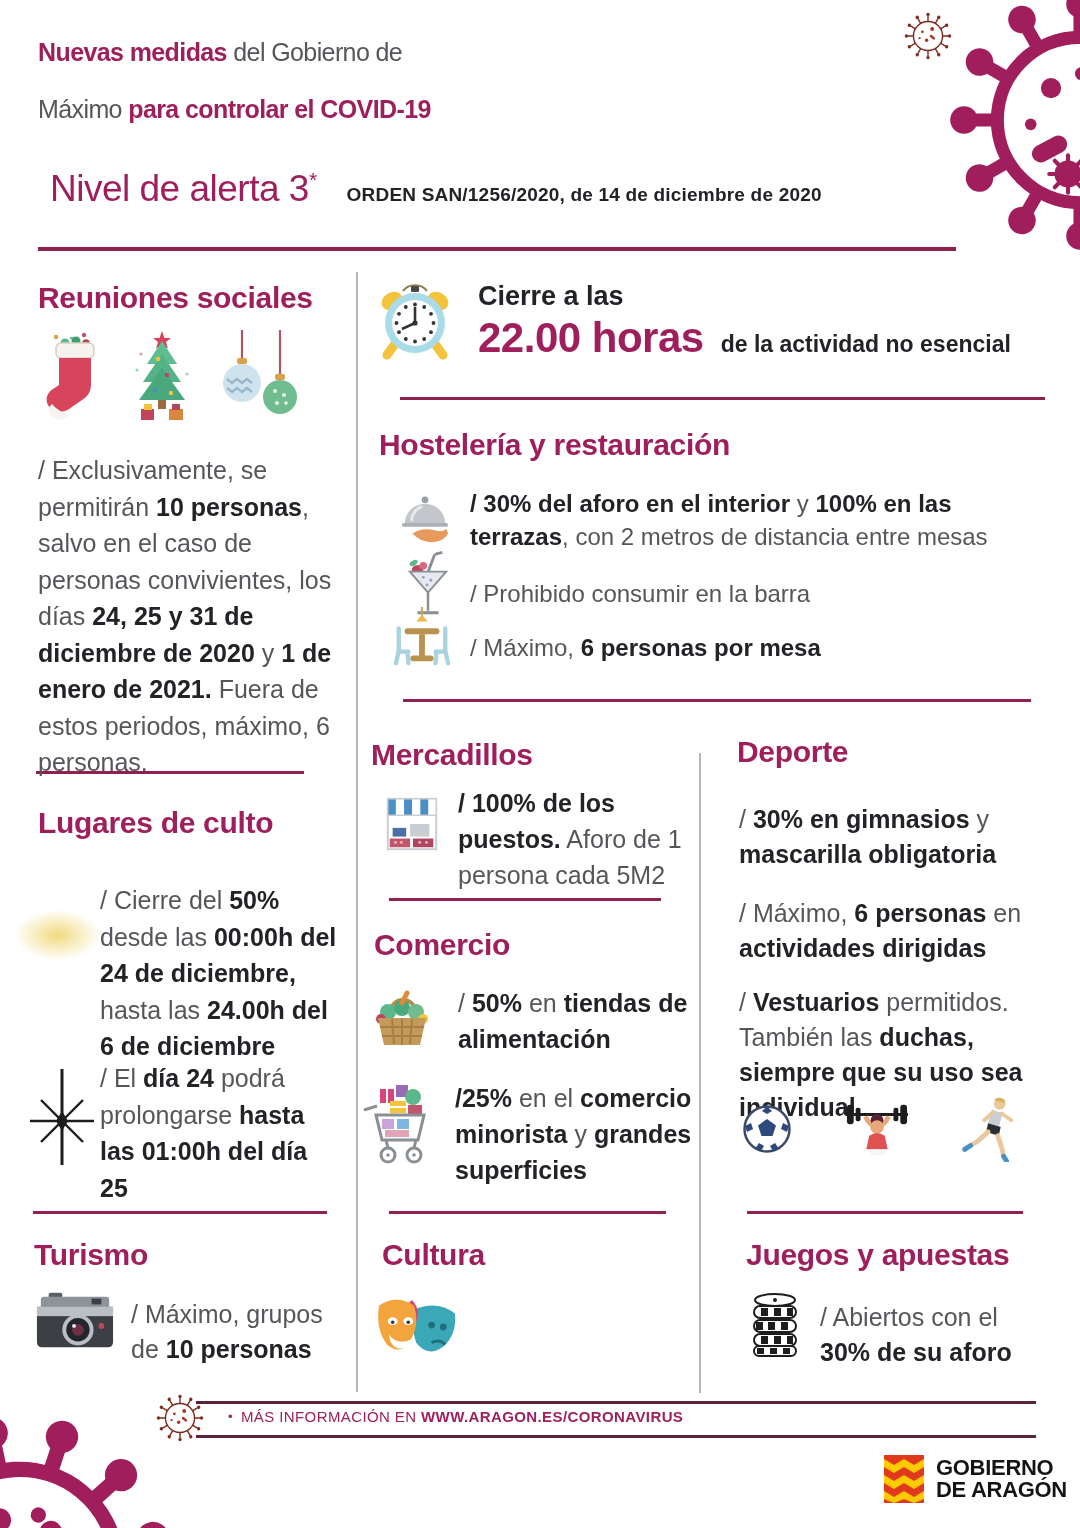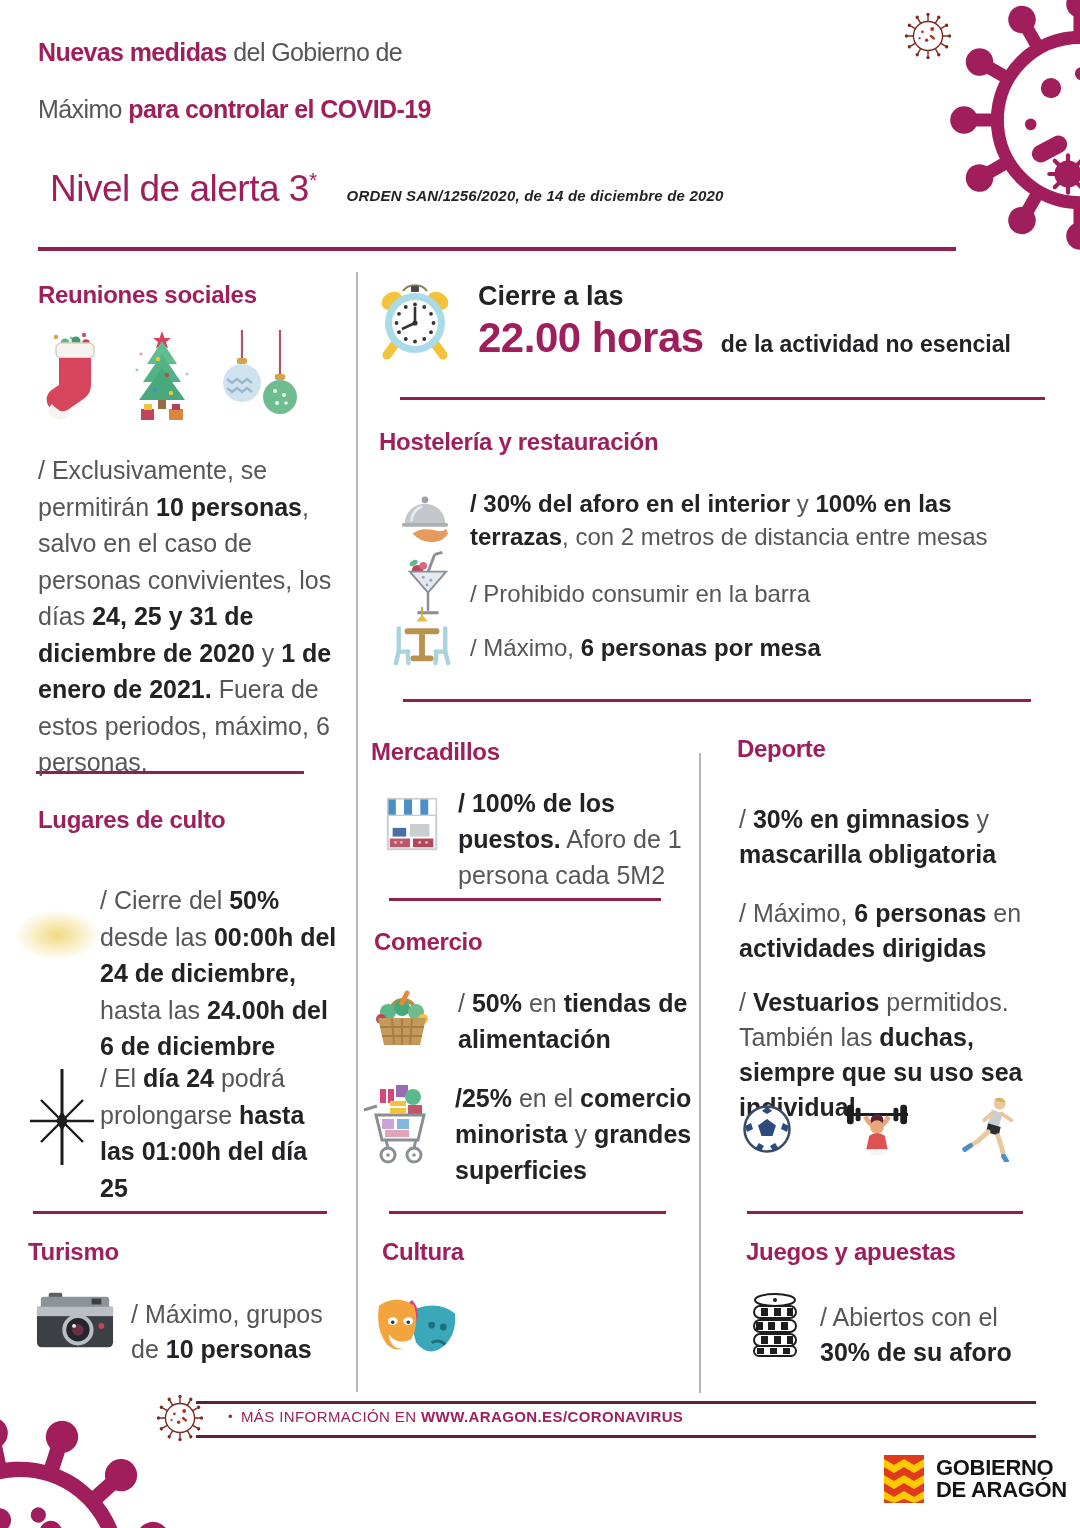--- a/index.html
+++ b/index.html
@@ -15,28 +15,28 @@
     font-family:"Liberation Sans","DejaVu Sans",sans-serif;
     color:var(--body);
   }
   .abs{position:absolute;}
   
   .title{font-size:45px;line-height:57px;font-weight:700;color:var(--bold);letter-spacing:-0.6px;}
   .title .accent{color:var(--accent);font-weight:800;}
   .alert-row{display:flex;align-items:baseline;gap:30px;}
   .alert-level{font-size:37px;font-weight:400;color:var(--accent);letter-spacing:-0.5px;}
   .alert-mark{font-size:21px;vertical-align:14px;}
-  .order-ref{font-size:15px;font-style:italic;font-weight:700;color:var(--bold);letter-spacing:0.2px;}
+  .order-ref{font-size:19px;font-weight:700;color:var(--bold);letter-spacing:0.2px;}
   
   .hrule{position:absolute;height:3px;background:var(--rule);}
   .hrule.thick{height:4px;}
   .frule{position:absolute;height:3px;background:#5C2238;}
   .vrule{position:absolute;width:2px;background:#b9b4b4;}
   
-  .sec-heading{font-weight:800;font-size:24px;color:var(--accent);letter-spacing:-0.3px;white-space:nowrap;}
+  .sec-heading{font-weight:800;font-size:30px;color:var(--accent);letter-spacing:-0.3px;white-space:nowrap;}
   .rich{font-size:25px;line-height:36px;font-weight:500;color:var(--body);}
   .rich .b{font-weight:800;color:var(--bold);}
   .rich .accent{color:var(--accent);font-weight:800;}
   
   .curfew-intro{font-size:27px;font-weight:700;color:var(--bold);}
   .curfew-line2{display:flex;align-items:baseline;gap:17px;margin-top:2px;}
   .curfew-time{font-size:42px;font-weight:800;color:var(--accent);letter-spacing:-0.5px;white-space:nowrap;}
   .curfew-tail{font-size:23px;font-weight:700;color:var(--bold);white-space:nowrap;}
   
   .info-line{display:flex;align-items:center;gap:8px;font-size:15px;letter-spacing:0.4px;color:var(--accent);white-space:nowrap;}
@@ -540,21 +540,21 @@
 
   <svg class="abs" style="left:28px;top:1068px;" width="68" height="98" viewBox="0 0 68 96">
     <line x1="34" y1="0" x2="34" y2="96" stroke="#1d1d1f" stroke-width="3"></line>
     <line x1="2" y1="52" x2="66" y2="52" stroke="#1d1d1f" stroke-width="2.4"></line>
     <line x1="13" y1="31" x2="55" y2="73" stroke="#1d1d1f" stroke-width="2.4"></line>
     <line x1="55" y1="31" x2="13" y2="73" stroke="#1d1d1f" stroke-width="2.4"></line>
     <polygon points="34,42 40,52 34,62 28,52" fill="#1d1d1f"></polygon>
   </svg>
   <div class="abs rich" style="left:100px;top:1060px;width:240px;line-height:36.5px;"><span>/ El </span><span class="b">día 24</span><span> podrá prolongarse </span><span class="b">hasta las 01:00h del día 25</span></div>
 
-  <div class="abs sec-heading" style="left:28px;top:1238px;">Turismo</div>
+  <div class="abs sec-heading" style="left:34px;top:1238px;">Turismo</div>
   <svg class="abs" style="left:35px;top:1292px;" width="80" height="60" viewBox="0 0 82 60">
     <rect x="14" y="0" width="14" height="8" rx="2" fill="#5a6066"></rect>
     <rect x="6" y="4" width="70" height="12" rx="3" fill="#8d9499"></rect>
     <rect x="58" y="6" width="10" height="6" fill="#3c4044"></rect>
     <rect x="2" y="14" width="78" height="42" rx="5" fill="#3c4044"></rect>
     <rect x="2" y="14" width="78" height="10" fill="#b9bfc4"></rect>
     <circle cx="44" cy="38" r="16" fill="#b9bfc4"></circle>
     <circle cx="44" cy="38" r="12" fill="#23262a"></circle>
     <circle cx="44" cy="38" r="6" fill="#6e2f45"></circle>
     <circle cx="40" cy="34" r="2" fill="#e8eaec"></circle>

